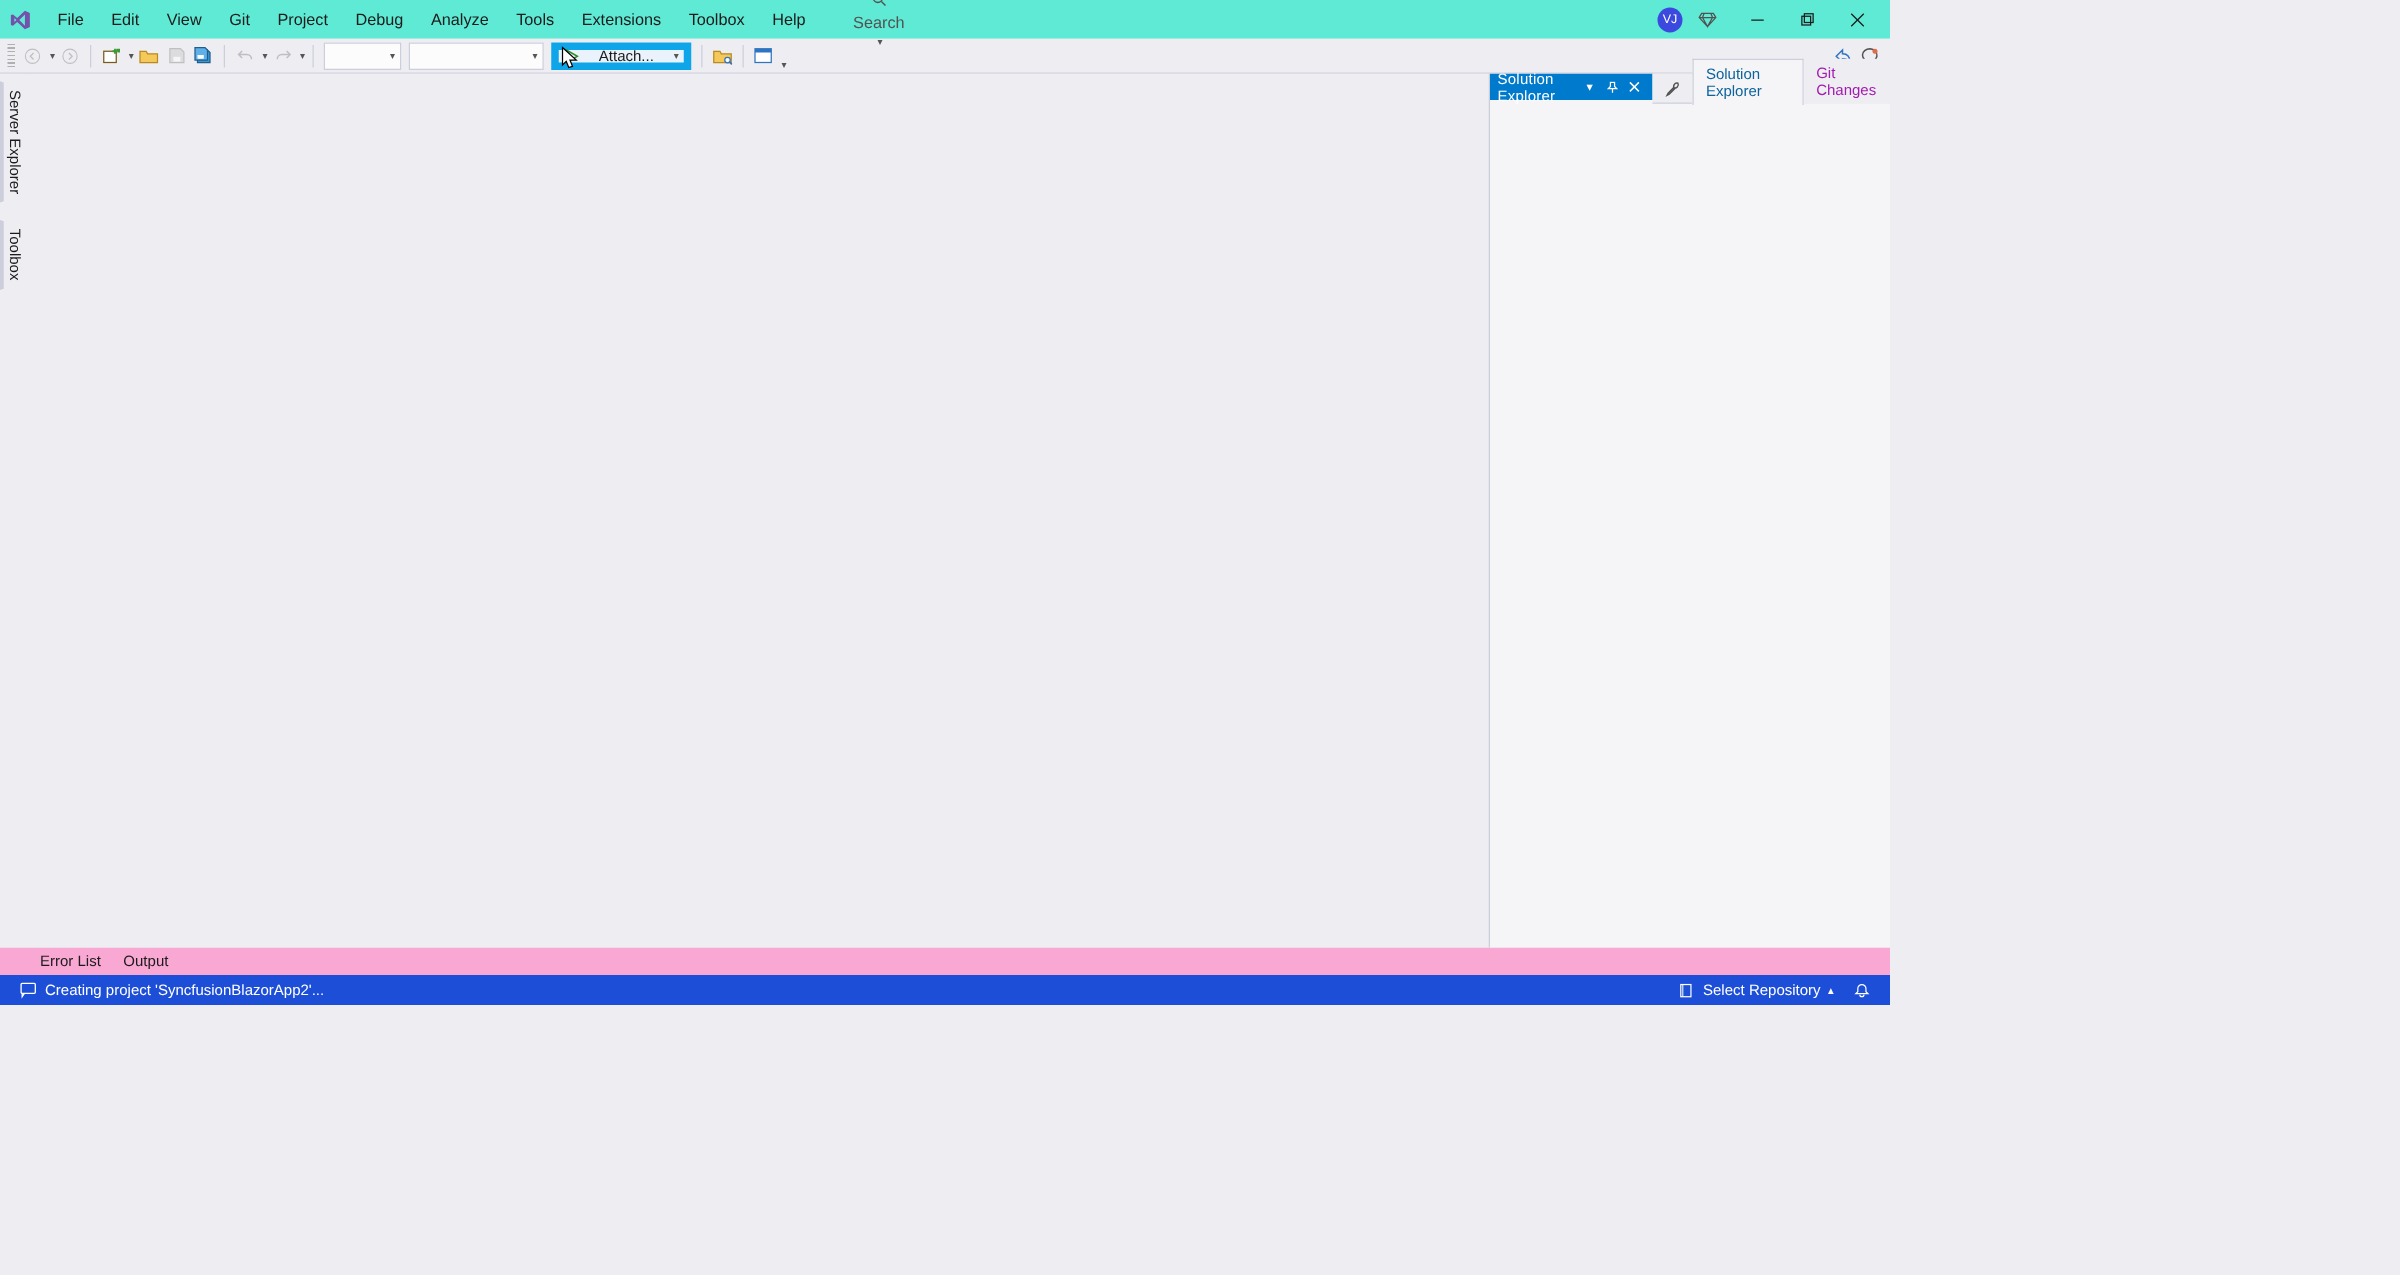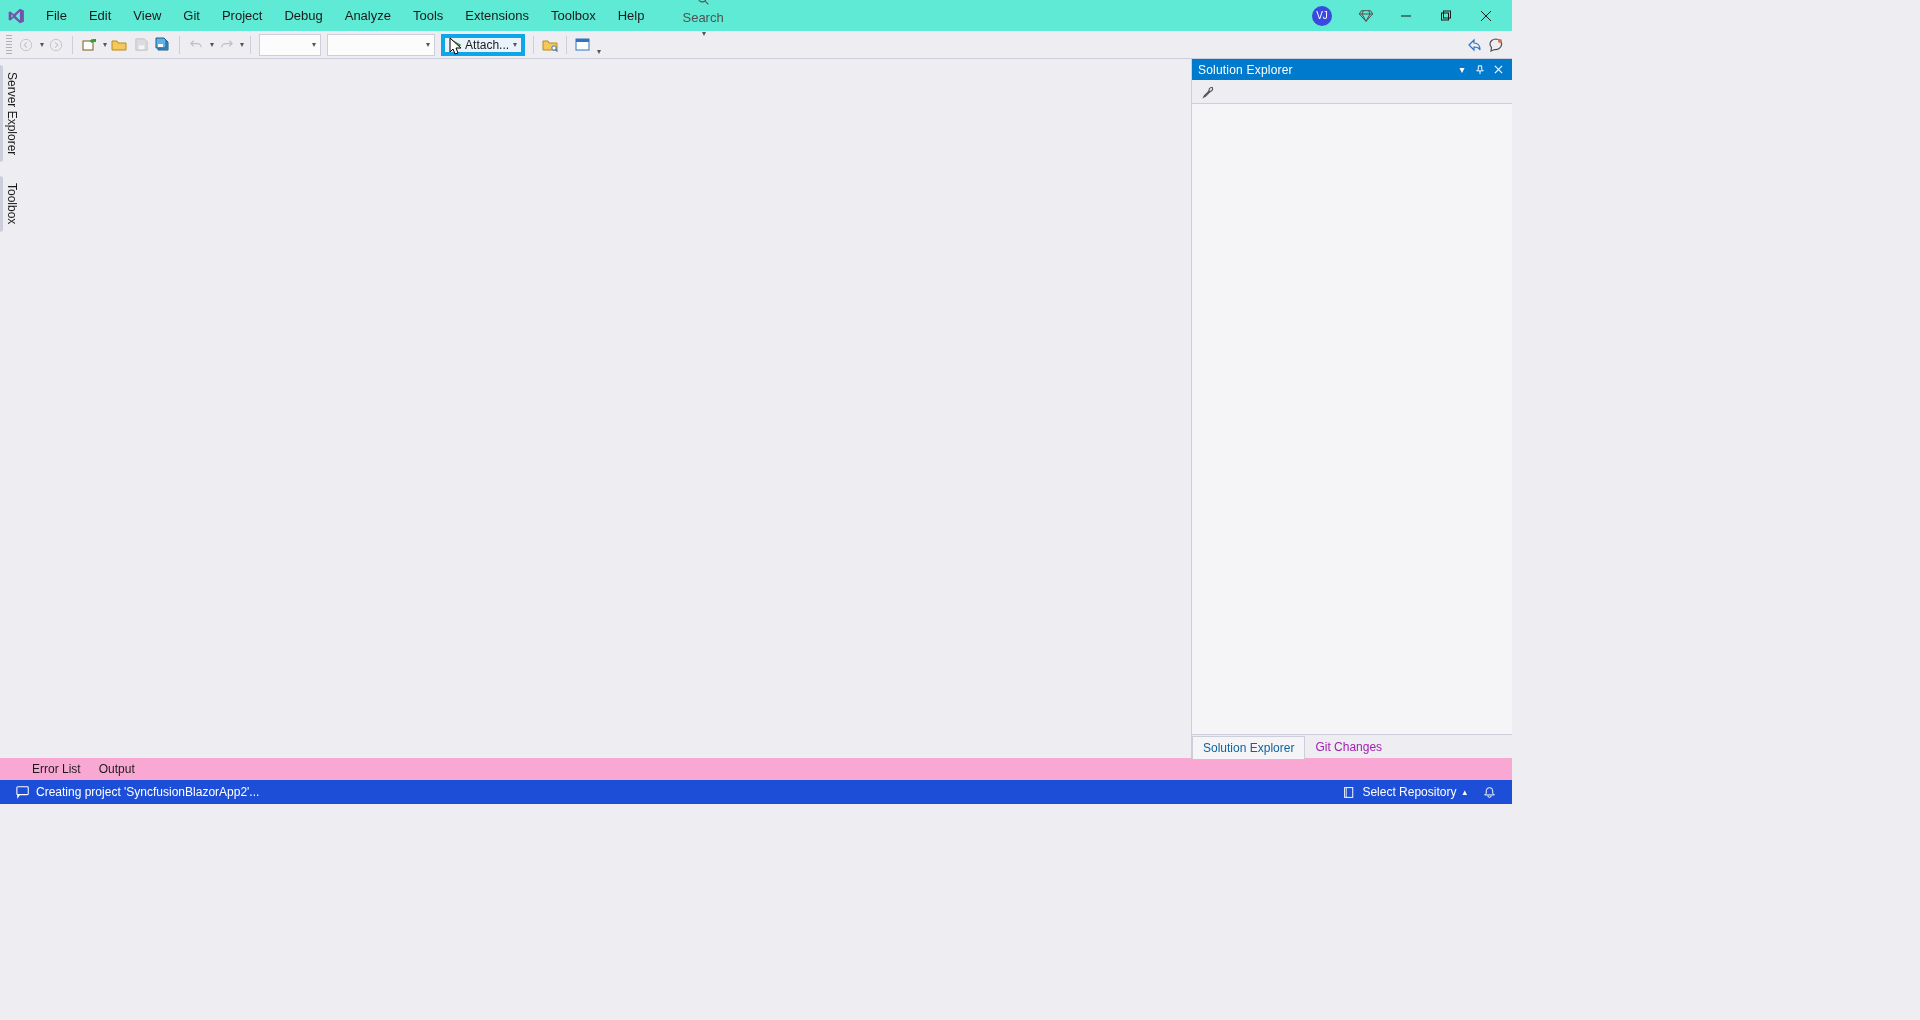--- a/index.html
+++ b/index.html
@@ -39,21 +39,20 @@
     font-size: 13px;
     gap: 4px;
     flex-direction: column;
   }
   .menubar-spacer { flex: 1; }
   .user-badge {
     width: 20px; height: 20px; border-radius: 50%;
     background: #3b49df;
     color: #fff; font-size: 10px;
     display: flex; align-items: center; justify-content: center;
-    margin-right: 14px;
   }
   .title-icon {
     width: 24px; height: 24px;
     display: flex; align-items: center; justify-content: center;
     margin: 0 8px;
   }
   
   .toolbar {
     height: 28px;
     display: flex;
@@ -83,24 +82,24 @@
     height: 22px; min-width: 62px;
     border: 1px solid #cccedb;
     background: #fcfcfc;
     display: flex; align-items: center; justify-content: flex-end;
     padding: 0 4px; margin: 0 2px;
     color: #999;
   }
   .tb-combo.wide { min-width: 108px; }
   .attach-btn {
     height: 22px;
-    border: 4px solid #0ea5e9;
+    border: 6px solid #0ea5e9;
     background: #eaf3fb;
     display: flex; align-items: center;
-    padding: 0 4px; gap: 4px;
+    padding: 0 4px; gap: 16px;
     font-size: 12px; color: #1b1b1b;
     margin: 0 2px;
   }
   .attach-btn .tri { font-size: 8px; color: #555; }
   .toolbar-spacer { flex: 1; }
   
   .workarea {
     display: flex;
     height: calc(100% - 31px - 28px - 22px - 24px);
   }
@@ -121,21 +120,21 @@
     border-left: 3px solid #cccedb;
     cursor: default;
   }
   .center {
     flex: 1;
     background: #eeeef2;
     border-right: 1px solid #cccedb;
   }
   .solution-panel {
     width: 320px;
-    display: flex; flex-direction: column;
+    display: flex; flex-direction: row;
     background: #f5f5f7;
   }
   .panel-header {
     height: 21px;
     background: #007acc;
     color: #fff;
     font-size: 12px;
     display: flex; align-items: center;
     padding: 0 6px;
   }

